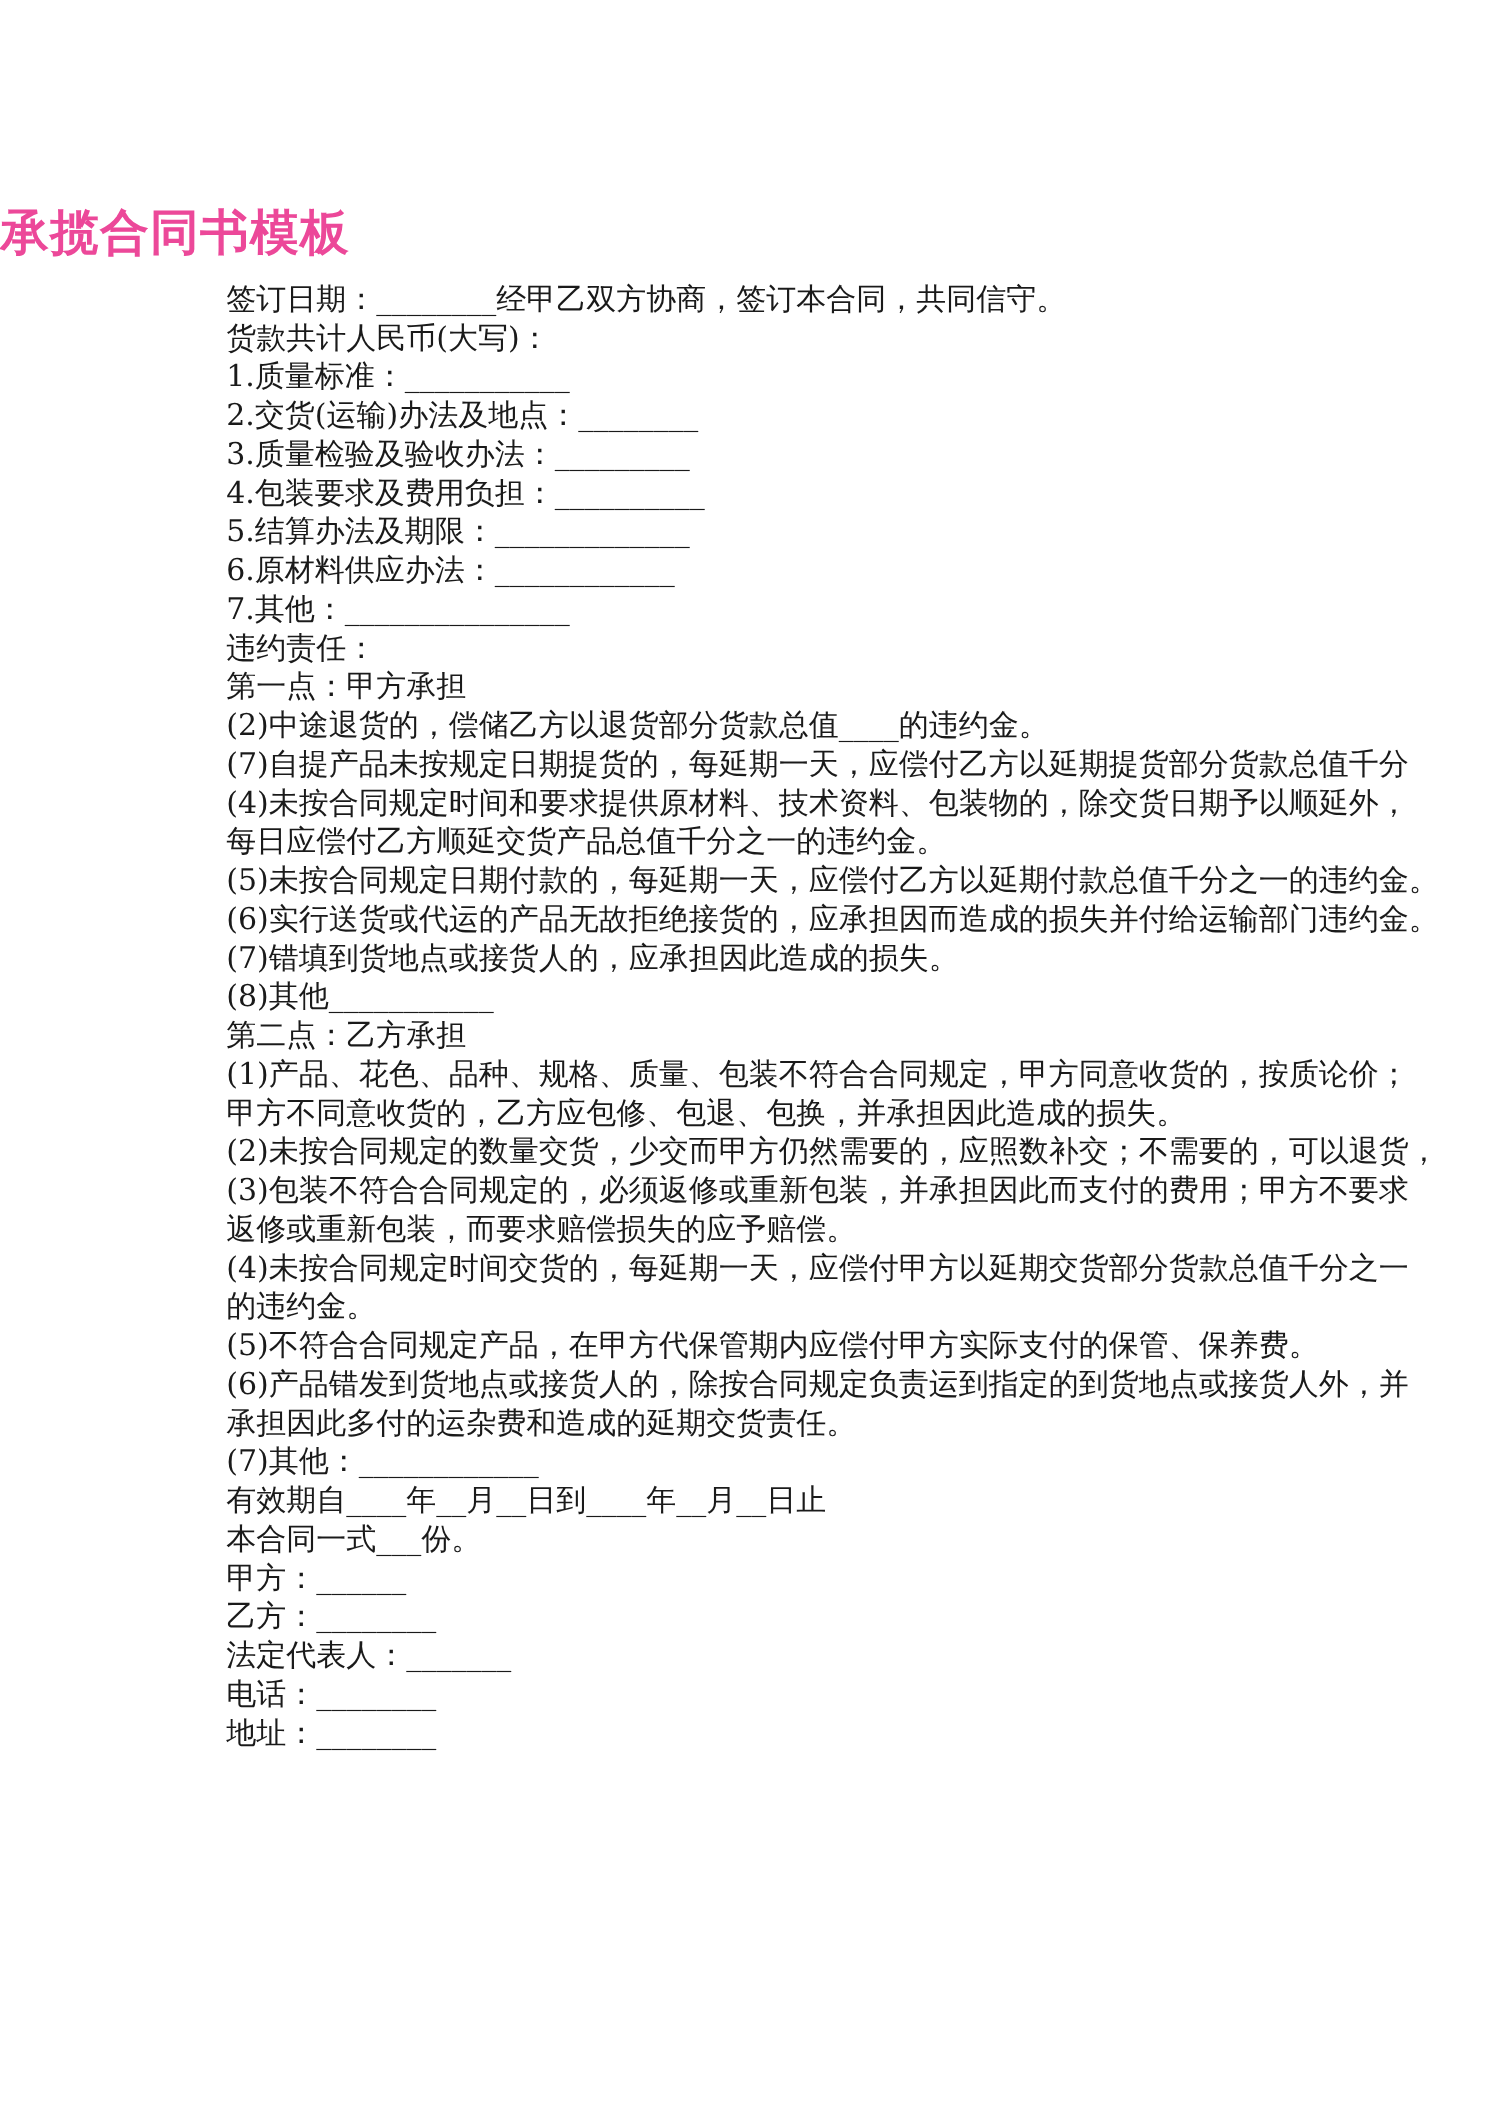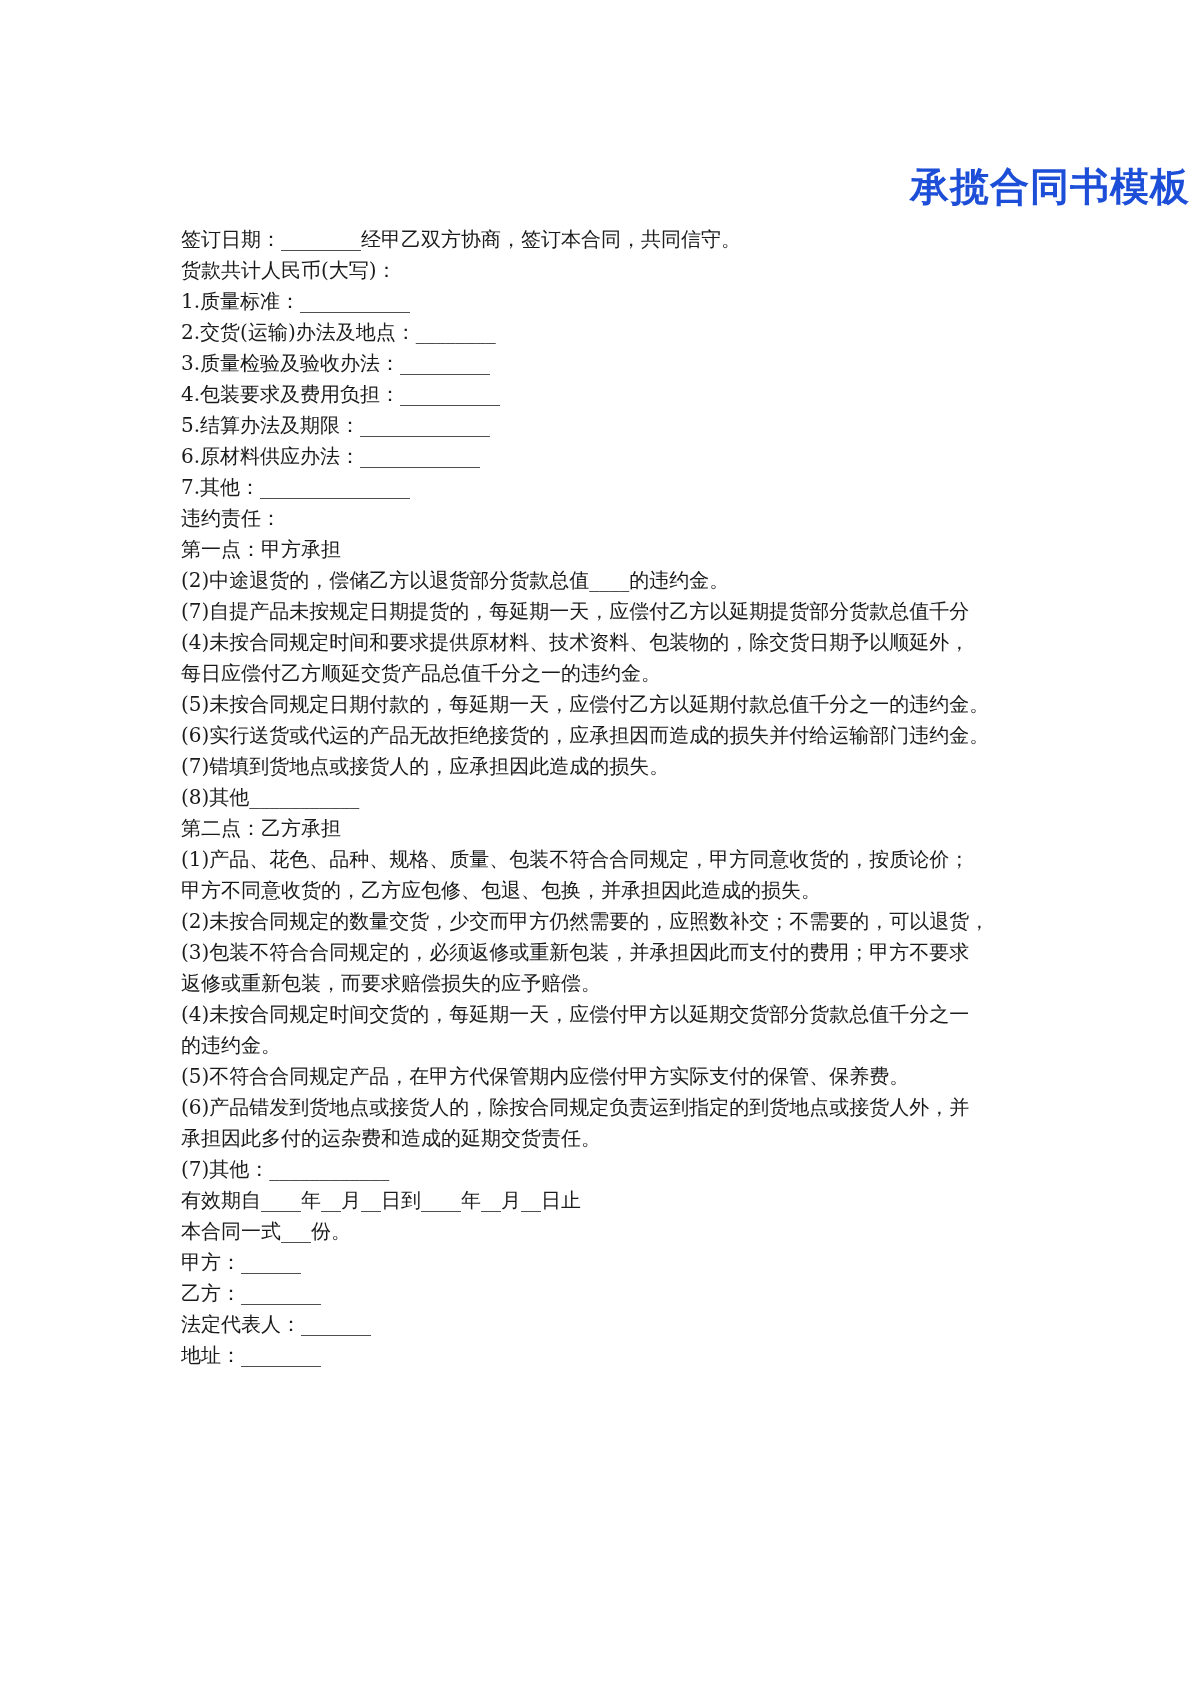--- a/index.html
+++ b/index.html
@@ -20,36 +20,36 @@
       left: 0;
       top: 0;
       width: 1190px;
       height: 1683px;
     }
     .title {
       position: absolute;
       left: 0;
       width: 1190px;
       top: 163px;
-      text-align: right;
+      text-align: left;
       font-family: "DejaVu Sans", "Liberation Sans", sans-serif;
       font-weight: bold;
       font-size: 39px;
       line-height: 48px;
       letter-spacing: 1px;
-      color: #1d4ed8;
+      color: #ec4899;
     }
     .body {
       position: absolute;
       left: 181px;
       top: 224px;
       width: 840px;
     }
     .line {
-      font-size: 20px;
+      font-size: 24px;
       line-height: 31px;
       height: 31px;
       white-space: nowrap;
       color: #1a1a1a;
     }
   </style>
 </head>
 <body>
 
 <div class="page">
@@ -84,15 +84,16 @@
     <div class="line">的违约金。</div>
     <div class="line">(5)不符合合同规定产品，在甲方代保管期内应偿付甲方实际支付的保管、保养费。</div>
     <div class="line">(6)产品错发到货地点或接货人的，除按合同规定负责运到指定的到货地点或接货人外，并</div>
     <div class="line">承担因此多付的运杂费和造成的延期交货责任。</div>
     <div class="line">(7)其他：____________</div>
     <div class="line">有效期自____年__月__日到____年__月__日止</div>
     <div class="line">本合同一式___份。</div>
     <div class="line">甲方：______</div>
     <div class="line">乙方：________</div>
     <div class="line">法定代表人：_______</div>
+    <div class="line">电话：________</div>
     <div class="line">地址：________</div>
   </div>
 </div>
 
 </body></html>

